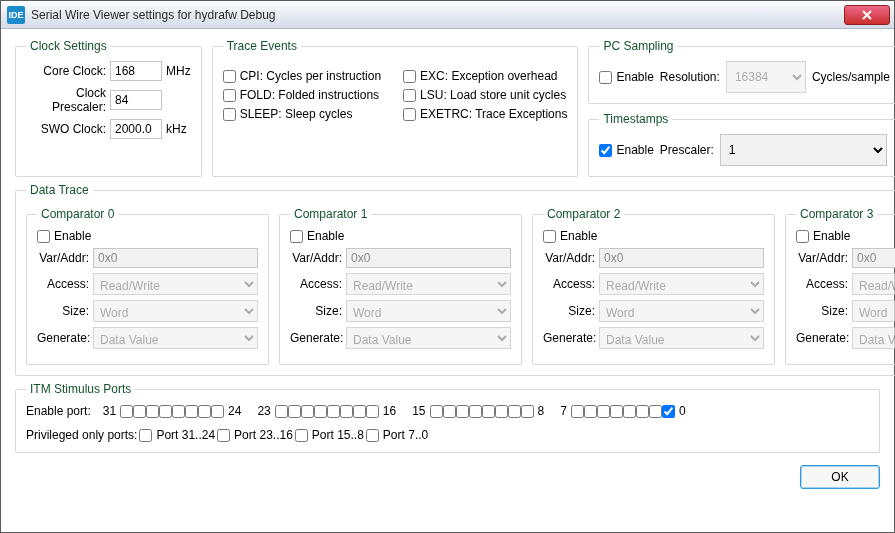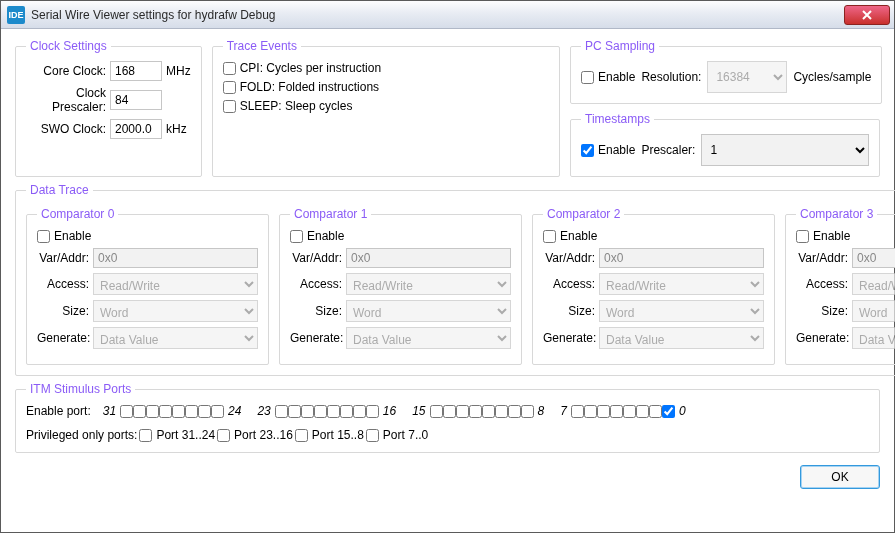--- a/index.html
+++ b/index.html
@@ -4,46 +4,46 @@
 <style>
 * { box-sizing: border-box; margin: 0; padding: 0; font-family: "Segoe UI", Tahoma, sans-serif; font-size: 12px; }
 body { background: #7f7f7f; width: 895px; height: 533px; overflow:hidden; }
 .window { width: 895px; height: 533px; background: #fff; border: 1px solid #5a5a5a; display:flex; flex-direction:column; }
 .titlebar { height: 28px; background: linear-gradient(#fdfdfe,#e8ecf3 45%,#d6dde9); display:flex; align-items:center; padding:0 4px 0 6px; border-bottom:1px solid #b0b8c7; }
 .titlebar .ide { width:18px;height:18px;background:#1c8acb;color:#fff;font-size:9px;font-weight:bold;display:flex;align-items:center;justify-content:center;border-radius:2px;margin-right:6px;}
 .titlebar .title { flex:1; color:#2a2a2a; }
 .titlebar .close { width:46px;height:20px;background:linear-gradient(#e68,#c9302c);border:1px solid #8a2320;border-radius:3px;display:flex;align-items:center;justify-content:center;color:#fff;font-weight:bold;}
 .content { flex:1; padding:10px 14px 12px 14px; display:flex; flex-direction:column; gap:6px; }
 fieldset { border:1px solid #d8d8d8; border-radius:2px; padding:8px 10px 10px 10px; position:relative;}
-legend { padding:0 4px; color:#8b5cf6; }
+legend { padding:0 4px; color:#14532d; }
 .row1 { display:flex; gap:10px; }
 .clock { width:185px; }
 .clock .r { display:flex; align-items:center; margin-bottom:5px; gap:4px;}
 .clock label { width:80px; text-align:right; }
 .clock input { width:52px; height:20px; border:1px solid #c6c6c6; padding:0 4px; background:#fff;}
 .trace { flex:1; }
 .trace .cols { display:flex; gap:22px; }
-.trace .col { display:flex; flex-direction:column; gap:5px;}
+.trace .col { display:flex; flex-direction:column; gap:5px;margin-top:8px;}
 .chk { display:flex; align-items:center; gap:4px; white-space:nowrap;}
 .chk input { width:13px;height:13px;}
 .rightcol { width:310px; display:flex; flex-direction:column; gap:8px;}
 .pc .line { display:flex; align-items:center; gap:6px;}
 .pc select, .ts select { height:32px; border:1px solid #c6c6c6; background:#f2f2f2; padding:0 4px;}
 .pc select{ width:80px; color:#888;}
 .ts select { flex:1; }
 .ts .line { display:flex; align-items:center; gap:6px;}
 .datatrace .comps { display:flex; gap:10px; margin-top:2px;}
 .comp { flex:1; }
 .comp .r { display:flex; align-items:center; gap:4px; margin-bottom:5px;}
 .comp .r label { width:52px; text-align:right; }
 .comp .r input[type=text] { flex:1; height:20px; border:1px solid #c6c6c6; background:#f2f2f2; color:#888; padding:0 4px;}
 .comp .r select { flex:1; height:22px; border:1px solid #c6c6c6; background:#f2f2f2; color:#888; padding:4px 2px;}
 .itm .ep { display:flex; align-items:center; gap:8px; margin-bottom:10px;}
 .cbgroup { display:flex; align-items:center; gap:0;}
-.cbgroup .num{ padding:0 4px;font-style:italic;}
+.cbgroup .num{ padding:0 4px;}
 .cbgroup input { width:13px; height:13px; margin:0;}
 .priv { display:flex; align-items:center; gap:2px;}
 .footer { display:flex; justify-content:flex-end; gap:8px; padding-top:6px;}
 .footer button { width:80px; height:24px; border:1px solid #a7a7a7; background:#f7f7f7; border-radius:3px;}
 .footer button.ok { border:1px solid #3399dd; box-shadow:0 0 0 1px #a6d3f2 inset;}
 </style>
 </head>
 <body>
 
 <div class="window">
@@ -87,20 +87,34 @@
               </label>
             <label class="chk">
                 <input type="checkbox" style="">
                 <span>FOLD: Folded instructions</span>
               </label>
             <label class="chk">
                 <input type="checkbox" style="">
                 <span>SLEEP: Sleep cycles</span>
               </label>
           </div>
+          <div class="col">
+            <label class="chk">
+                <input type="checkbox" style="">
+                <span>EXC: Exception overhead</span>
+              </label>
+            <label class="chk">
+                <input type="checkbox" style="">
+                <span>LSU: Load store unit cycles</span>
+              </label>
+            <label class="chk">
+                <input type="checkbox" style="">
+                <span>EXETRC: Trace Exceptions</span>
+              </label>
+          </div>
         </div>
       </fieldset>
 
       <div class="rightcol">
         <fieldset class="pc">
           <legend>PC Sampling</legend>
           <div class="line">
             <label class="chk">
                 <input type="checkbox" style="">
                 <span>Enable</span>

